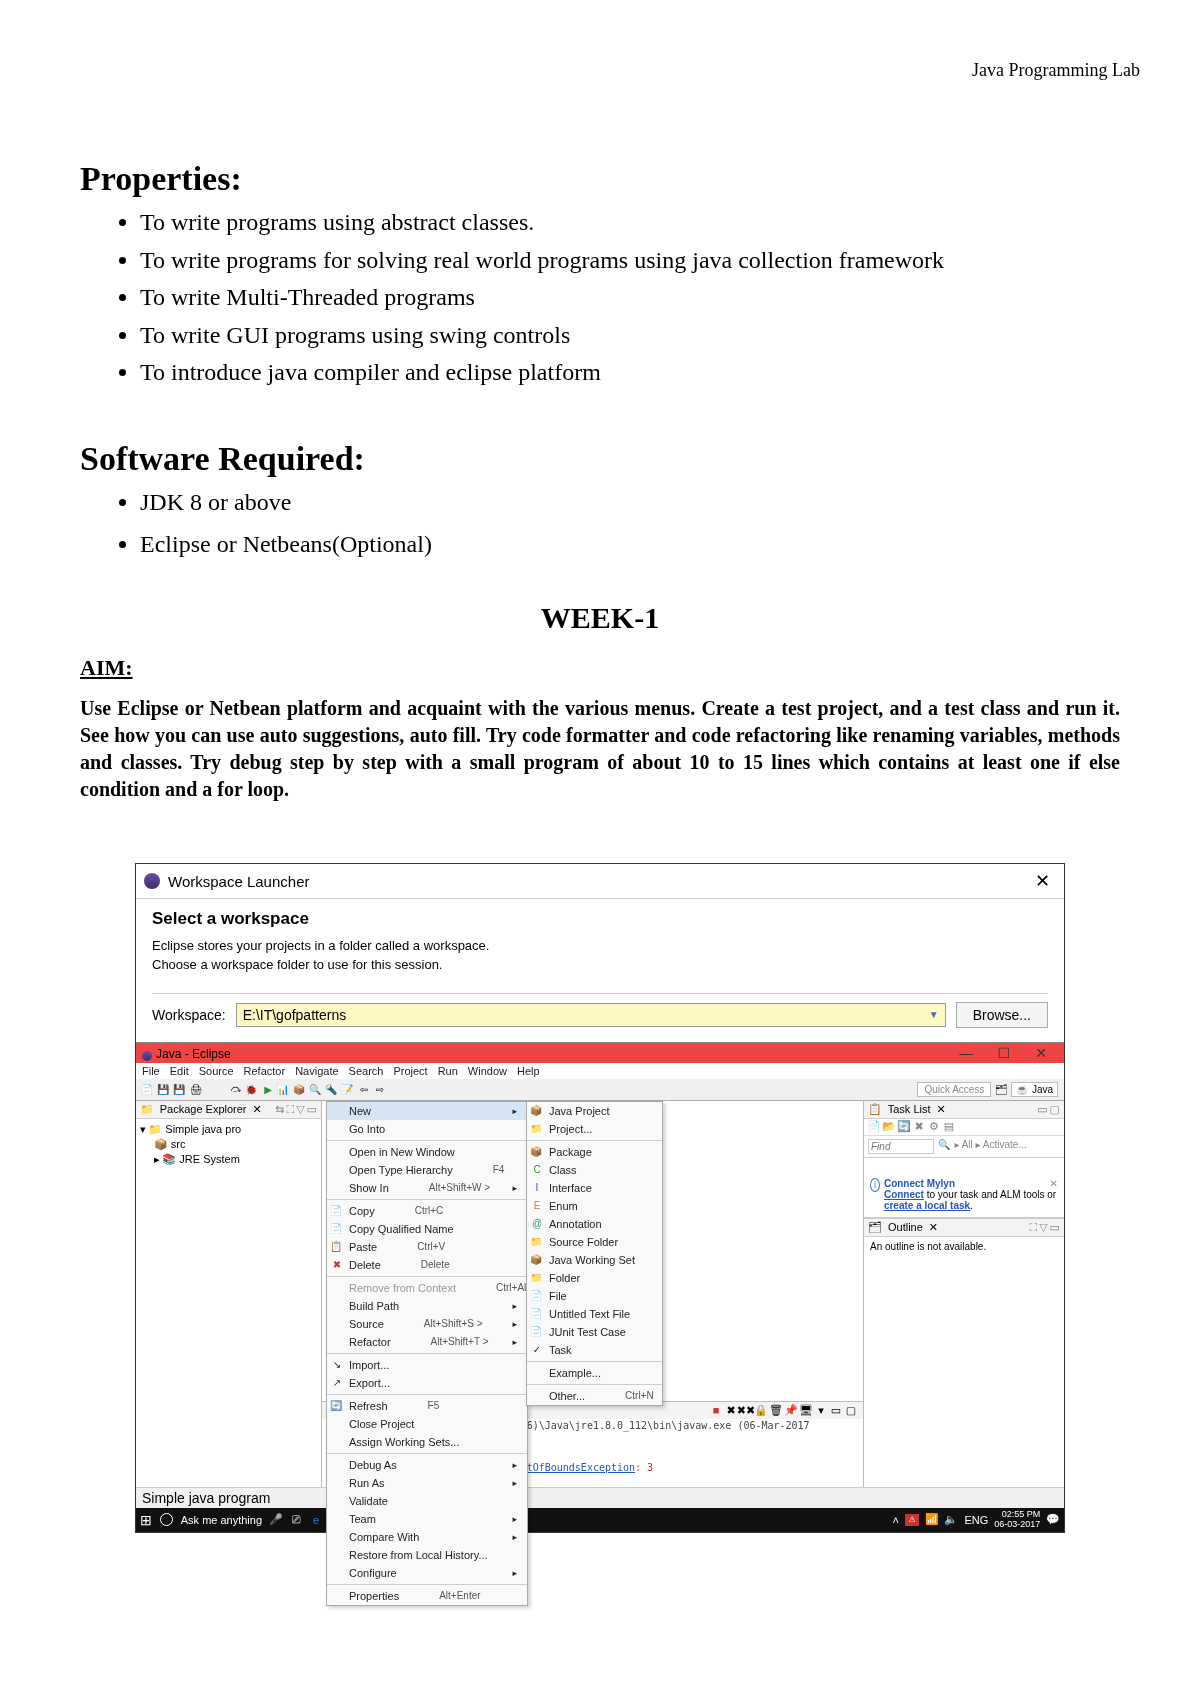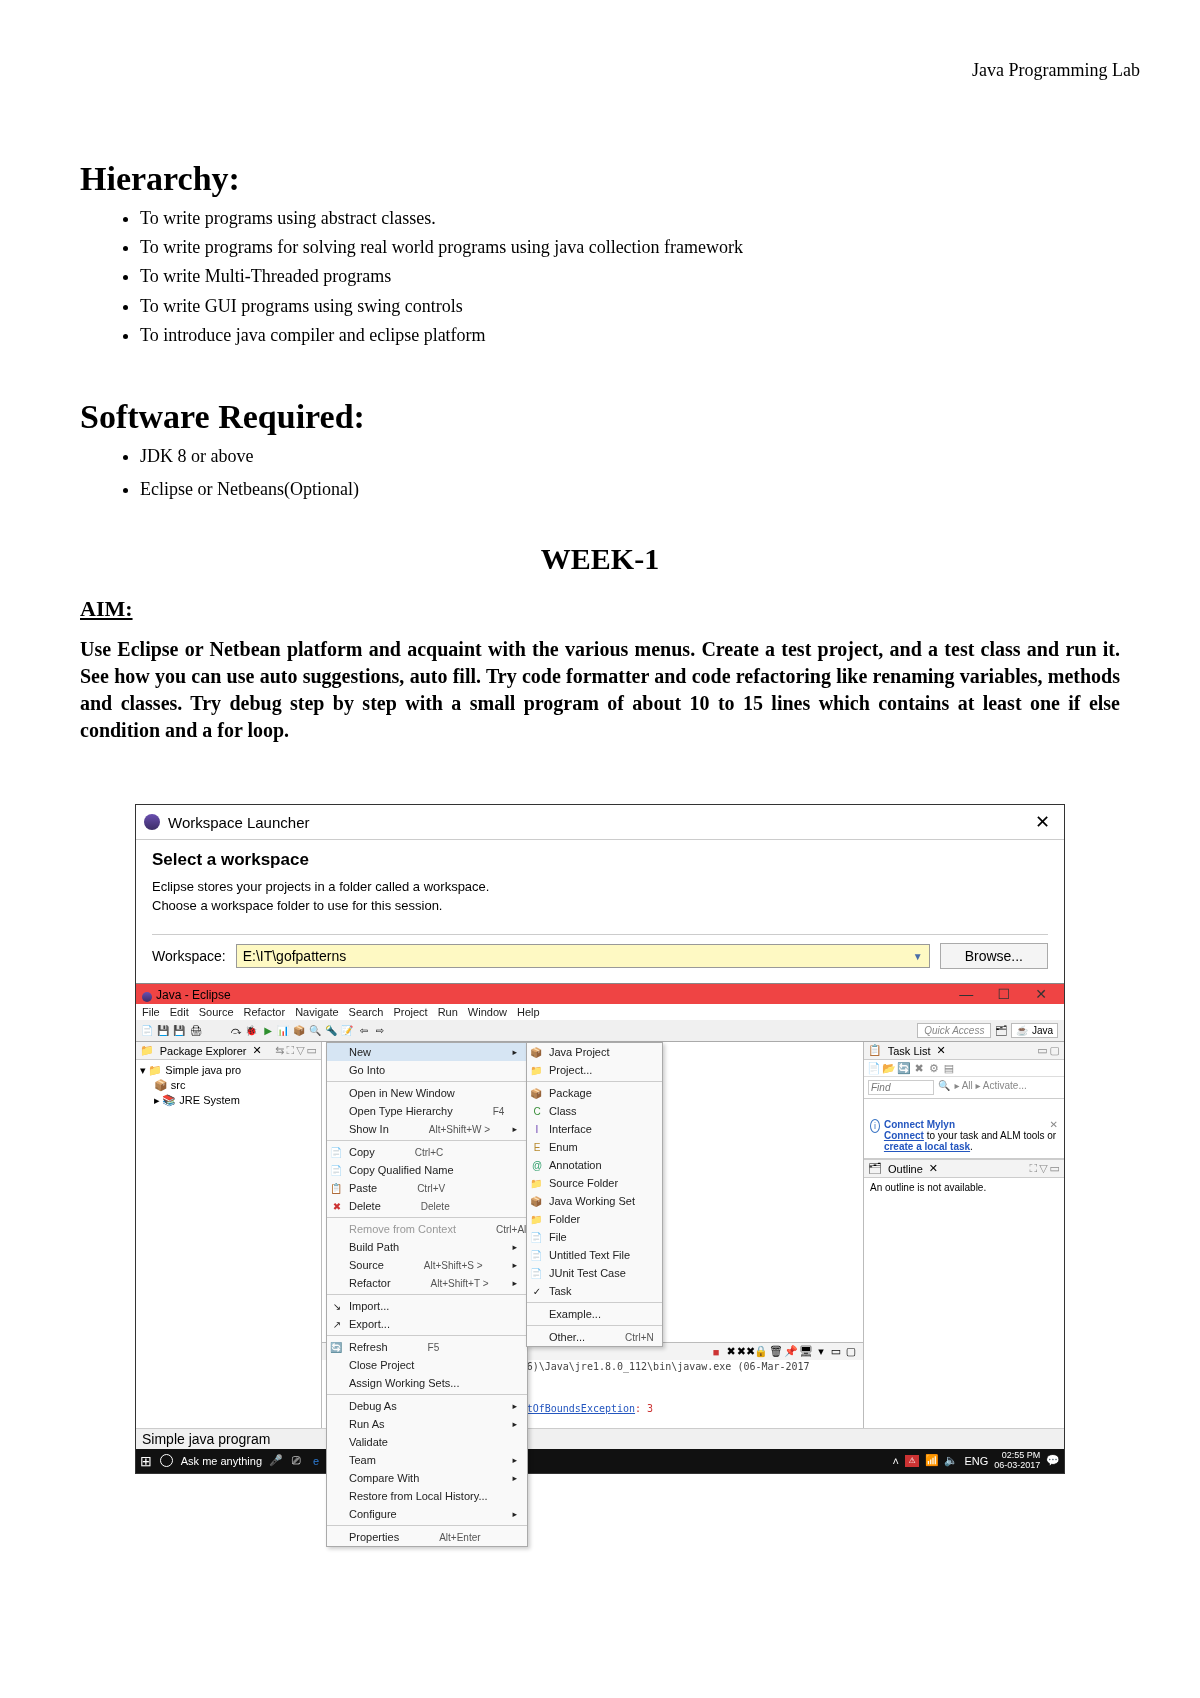--- a/index.html
+++ b/index.html
@@ -30,21 +30,21 @@
     margin: 0 0 8px 0;
   }
   h1.soft {
     font-size: 34px;
     font-weight: bold;
     margin: 50px 0 8px 0;
   }
   .bullets {
     margin: 6px 0 0 60px;
     padding: 0;
-    font-size: 18px;
+    font-size: 24px;
   }
   .bullets li {
     list-style: disc;
     margin: 4px 0;
     line-height: 1.4;
   }
   .soft-bullets li { margin: 8px 0; }
   .week {
     text-align: center;
     font-size: 30px;
@@ -101,21 +101,21 @@
   .ws-row .combo {
     flex: 1; border: 1px solid #999; background: #fef9c3;
     font-size: 14px; padding: 3px 6px;
     display: flex; align-items: center;
   }
   .ws-row .combo .arrow {
     margin-left: auto; color: #4a6ea9; font-size: 10px;
   }
   .ws-row .btn {
     border: 1px solid #aaa; background: #f4f4f4;
-    padding: 4px 24px; font-size: 14px;
+    padding: 4px 16px; font-size: 14px;
   }
   
   .ide-titlebar {
     background: #ef4444; border-top: 1px solid #888;
     padding: 2px 6px; display:flex; align-items:flex-end;
     font-size: 12px;
   }
   .ide-titlebar .eball {
     width:10px;height:10px;border-radius:50%;
     background: linear-gradient(#6a4fb0,#3c2d66);
@@ -131,21 +131,21 @@
     display:flex; gap:10px; background:#fff;
   }
   .toolbar {
     padding: 3px 6px; font-size: 10px;
     display:flex; align-items:center; gap:4px;
     border-bottom:1px solid #aaa; background:#f0f0f0;
   }
   .tb-right { margin-left:auto; display:flex; gap:4px; align-items:center;}
   .quick-box {
     border:1px solid #bbb; background:#fff; padding:1px 6px;
-    font-size:10px; color:#888; font-style:italic;
+    font-size:10px; color:#888; 
   }
   .persp {
     border:1px solid #bbb; background:#fff; padding:1px 4px;
     font-size:10px; display:flex; align-items:center; gap:3px;
   }
   
   .ide-body {
     display:flex; background:#fff;
     font-size:11px;
   }
@@ -253,21 +253,21 @@
   }
   .statusbar .right { margin-left:auto; }
 </style>
 </head>
 <body>
 
 <div class="page">
   <div class="header-right">Java Programming Lab</div>
 
   <div class="main">
-    <h1 class="obj">Hierarchy:</h1>
+    <h1 class="obj">Properties:</h1>
     <ul class="bullets">
       <li>To write programs using abstract classes.</li>
       <li>To write programs for solving real world programs using java collection framework</li>
       <li>To write Multi-Threaded programs</li>
       <li>To write GUI programs using swing controls</li>
       <li>To introduce java compiler and eclipse platform</li>
     </ul>
 
     <h1 class="soft">Software Required:</h1>
     <ul class="bullets soft-bullets">

